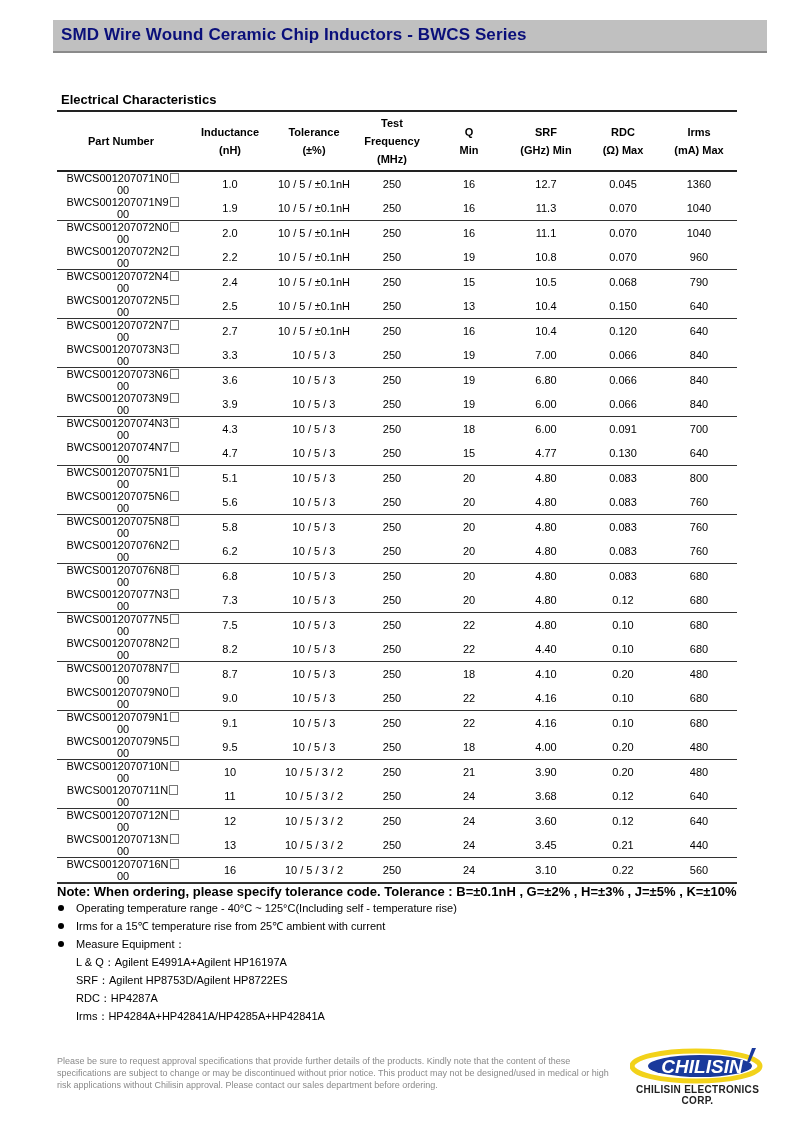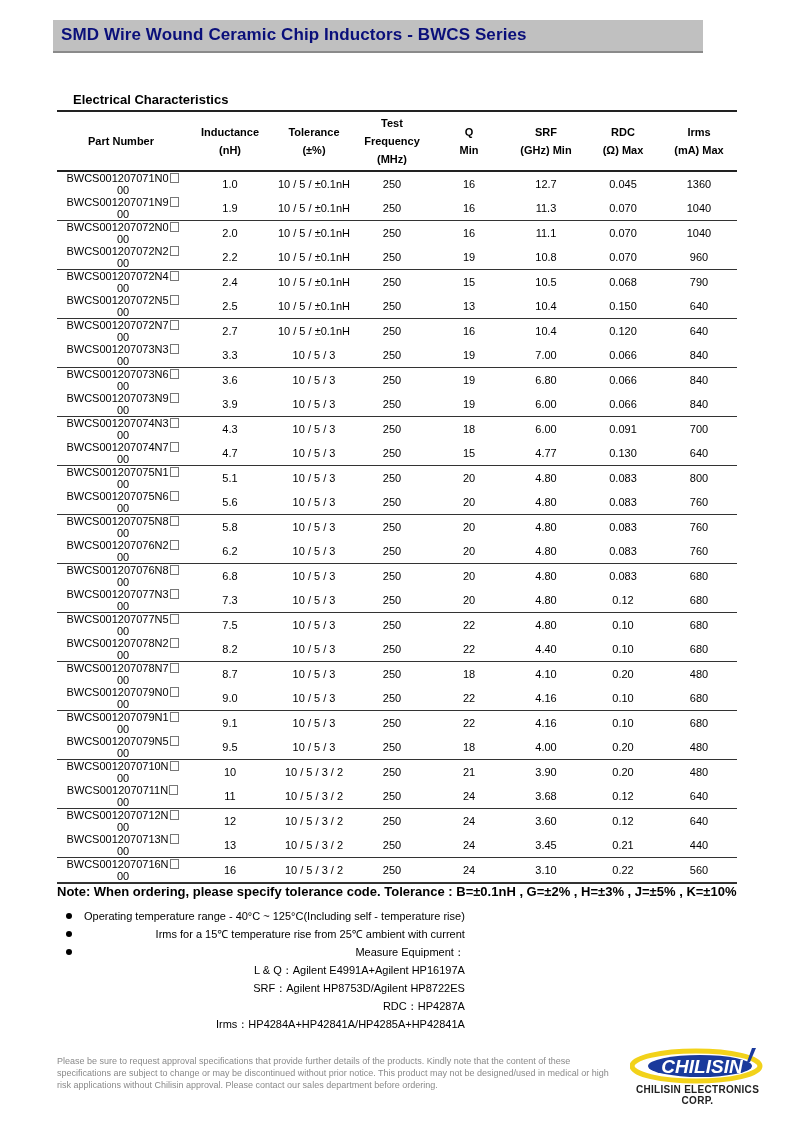--- a/index.html
+++ b/index.html
@@ -1,41 +1,41 @@
 <!DOCTYPE html>
 <html><head>
 <meta charset="utf-8">
 <style>
   html, body { margin: 0; padding: 0; background: #ffffff; }
   body { width: 794px; height: 1123px; position: relative; overflow: hidden;
          font-family: "Liberation Sans", sans-serif; color: #000; }
 
-  .title-bar { position: absolute; left: 53px; top: 20px; width: 650px; height: 33px;
+  .title-bar { position: absolute; left: 53px; top: 20px; width: 714px; height: 33px;
                background: #c0c0c0; border-bottom: 2px solid #8a8a8a; box-sizing: border-box; }
   .title-bar h1 { margin: 0; position: absolute; left: 8px; top: 5px; font-size: 17px;
                   font-weight: bold; color: #0a0f7a; letter-spacing: 0.1px; }
 
-  .section-title { position: absolute; left: 57px; top: 92px; font-size: 13px; font-weight: bold; padding-left: 16px; }
+  .section-title { position: absolute; left: 45px; top: 92px; font-size: 13px; font-weight: bold; padding-left: 16px; }
 
   table.spec { position: absolute; left: 57px; top: 110px; width: 680px; border-collapse: collapse;
                font-size: 11px; table-layout: fixed; }
   table.spec th { font-weight: bold; font-size: 11px; line-height: 18px; padding: 2px 0 2px 0;
                   text-align: center; vertical-align: middle; border-top: 2px solid #222;
                   border-bottom: 2px solid #222; }
   table.spec td { height: 22.25px; padding: 0; text-align: center; vertical-align: middle; }
   table.spec td.pn { text-align: center; padding-left: 4px; }
   table.spec tr.grp-end td { border-bottom: 1.5px solid #333; }
   table.spec tr.last td { border-bottom: 2px solid #333; }
 
   .box { display: inline-block; width: 9px; height: 10px; border: 1px solid #777;
          vertical-align: -1px; margin: 0 1px; box-sizing: border-box; }
 
   .note { position: absolute; left: 57px; top: 884px; font-size: 13px; font-weight: bold; }
-  ul.bullets { position: absolute; left: 57px; top: 899px; margin: 8px; padding: 0; list-style: none;
-               font-size: 11px; text-align: right; }
+  ul.bullets { position: absolute; left: 57px; top: 899px; margin: 0; padding: 0; list-style: none;
+               font-size: 11px; }
   ul.bullets li { position: relative; padding-left: 19px; line-height: 18px; }
   ul.bullets li .dot { position: absolute; left: 1px; top: 6px; width: 6px; height: 6px;
                        border-radius: 50%; background: #000; }
   .equip { margin: 0; padding: 0; list-style: none; }
   .equip li { padding-left: 20px; line-height: 18px; }
 
   .disclaimer { position: absolute; left: 57px; top: 1055px; width: 560px; font-size: 9px;
                 color: #8a8a8a; line-height: 12px; }
 
   .logo { position: absolute; left: 630px; top: 1046px; width: 135px; height: 52px; }

